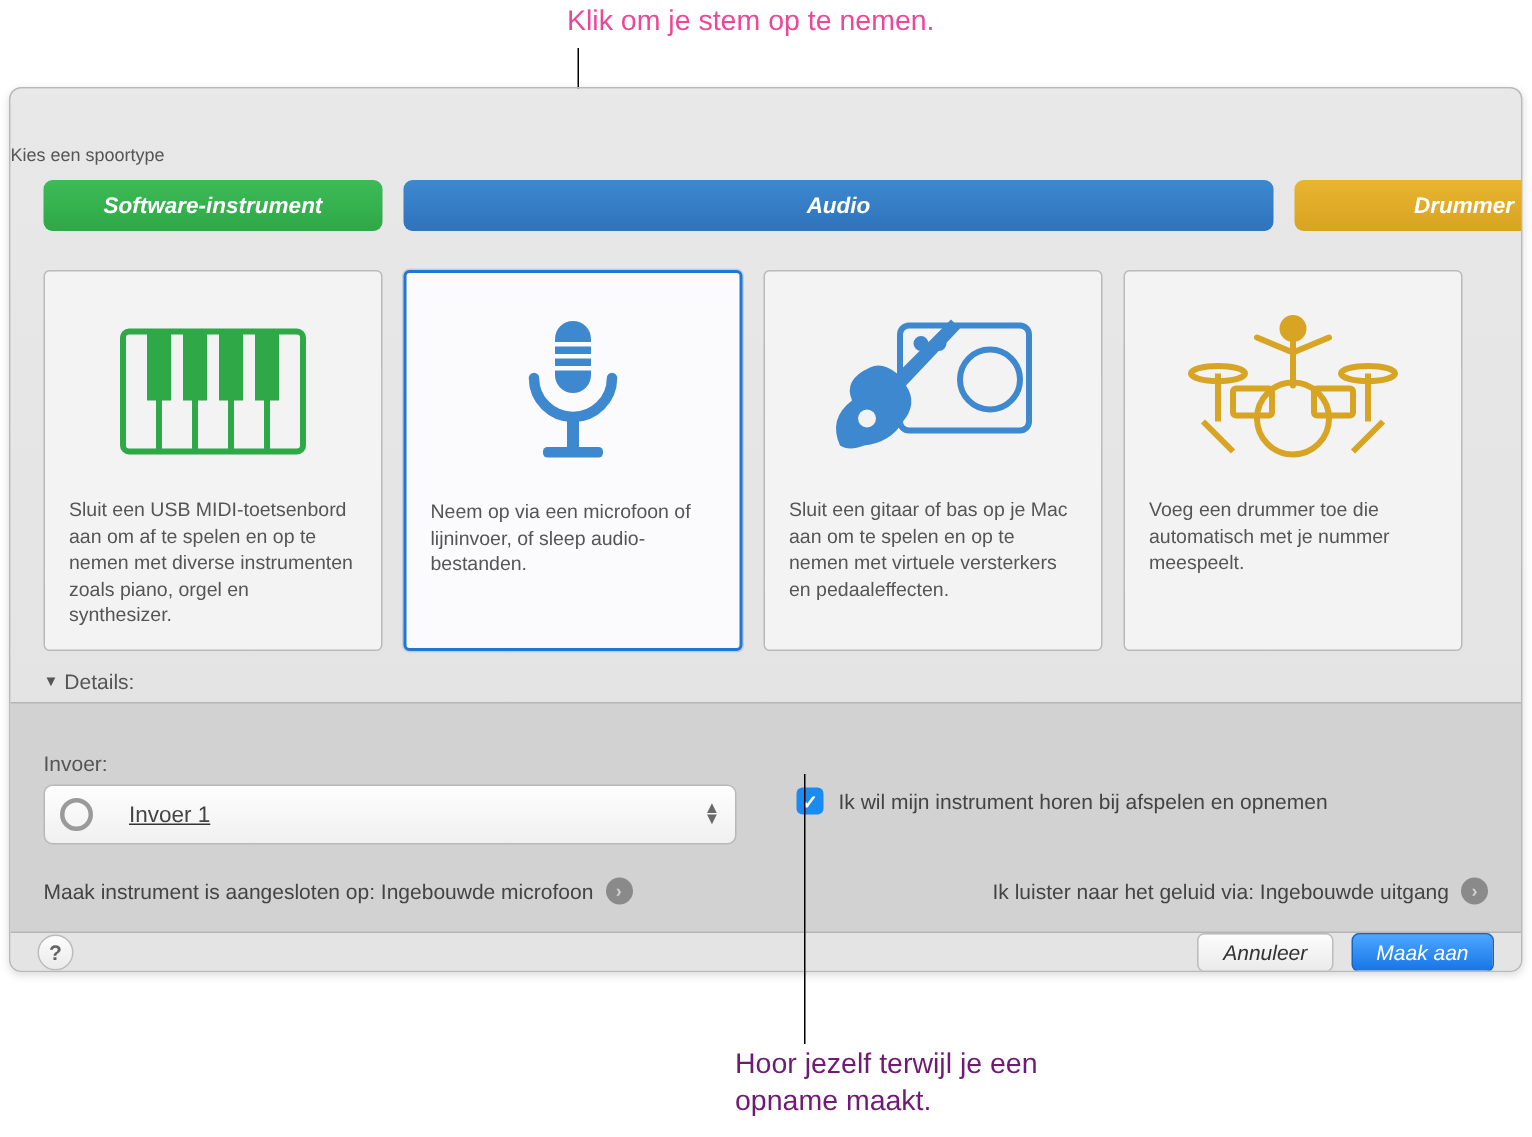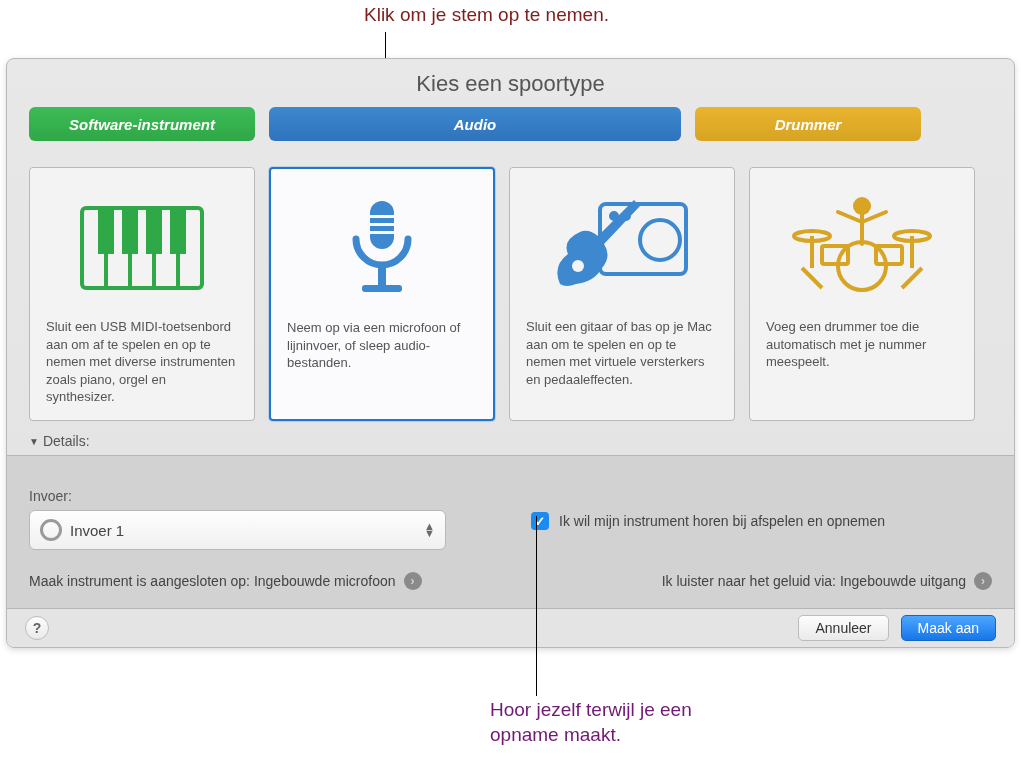--- a/index.html
+++ b/index.html
@@ -6,24 +6,24 @@
   body {
     font-family: -apple-system, "Helvetica Neue", Helvetica, Arial, sans-serif;
     background: #fff;
     width: 1021px;
     height: 758px;
     position: relative;
     color: #333;
   }
   .annotation-top {
     position: absolute;
-    left: 364px;
+    left: 378px;
     top: 4px;
     font-size: 19px;
-    color: #7f1d1d;
+    color: #ec4899;
   }
   .callout-line-top {
     position: absolute;
     left: 385px;
     top: 32px;
     width: 1px;
     height: 125px;
     background: #000;
   }
   .annotation-bottom {
@@ -51,45 +51,46 @@
     height: 590px;
     background: linear-gradient(#e8e8e8, #e2e2e2);
     border: 1px solid #b8b8b8;
     border-radius: 8px;
     box-shadow: 0 2px 6px rgba(0,0,0,0.15);
     display: flex;
     flex-direction: column;
     overflow: hidden;
   }
   .panel-header {
-    text-align: center;
-    font-size: 22px;
+    text-align: left;
+    font-size: 12px;
     color: #555;
     padding: 12px 0 10px;
+    margin-top: 25px;
   }
   .tabs {
     display: flex;
     gap: 14px;
     padding: 0 22px;
   }
   .tab {
     flex: 0 0 auto;
     height: 34px;
     border-radius: 6px;
     display: flex;
     align-items: center;
     justify-content: center;
     color: #fff;
     font-size: 15px;
     font-weight: 600;
     cursor: pointer;
     font-style: italic;
   }
   .tab-green { width: 226px; background: linear-gradient(#3cbb56, #2fa847); }
-  .tab-blue  { width: 412px; background: linear-gradient(#3d88cf, #2f73bd); }
+  .tab-blue  { width: 580px; background: linear-gradient(#3d88cf, #2f73bd); }
   .tab-gold  { width: 226px; background: linear-gradient(#e9b42e, #d7a423); }
   .cards {
     display: flex;
     gap: 14px;
     padding: 8px 22px 0;
   }
   .card {
     width: 226px;
     height: 254px;
     background: #f3f3f3;
@@ -147,31 +148,32 @@
     gap: 40px;
   }
   .details-left { width: 462px; }
   .details-right { flex: 1; padding-top: 24px; }
   .field-label {
     font-size: 14px;
     color: #555;
     margin-bottom: 6px;
   }
   .dropdown {
-    width: 417px;
+    width: 462px;
     height: 40px;
     background: linear-gradient(#fefefe, #f0f0f0);
     border: 1px solid #b8b8b8;
     border-radius: 6px;
     display: flex;
     align-items: center;
     padding: 0 10px;
-    gap: 8px;
+    gap: 24px;
     cursor: pointer;
     position: relative;
+    text-decoration: underline;
   }
   .dropdown .ring {
     width: 22px; height: 22px;
     border: 3px solid #9a9a9a;
     border-radius: 50%;
   }
   .dropdown .val {
     font-size: 15px;
     color: #444;
   }
@@ -248,20 +250,21 @@
     display:flex;
     gap:12px;
   }
   .btn {
     height: 26px;
     padding: 0 16px;
     border-radius: 5px;
     font-size: 14px;
     display:flex;align-items:center;justify-content:center;
     cursor:pointer;
+    font-style:italic;
   }
   .btn-cancel {
     background: linear-gradient(#fdfdfd,#eaeaea);
     border:1px solid #bcbcbc;
     color:#333;
   }
   .btn-primary {
     background: linear-gradient(#4ea6ff,#1676e8);
     border:1px solid #1565c7;
     color:#fff;

